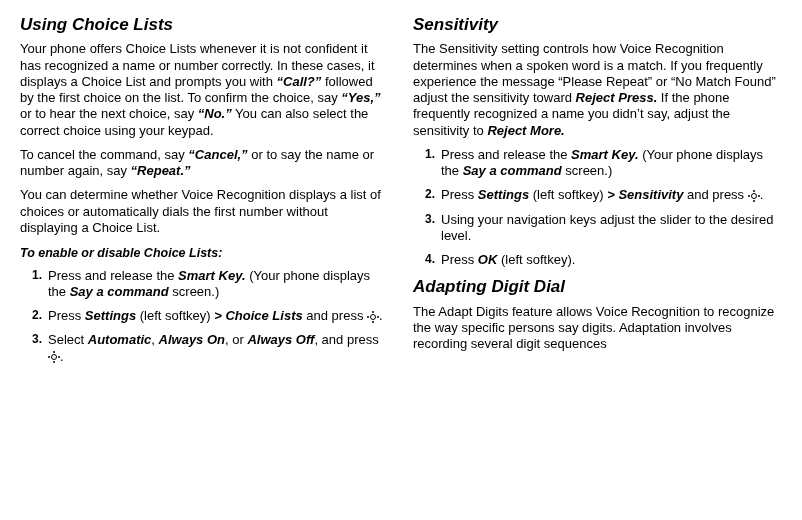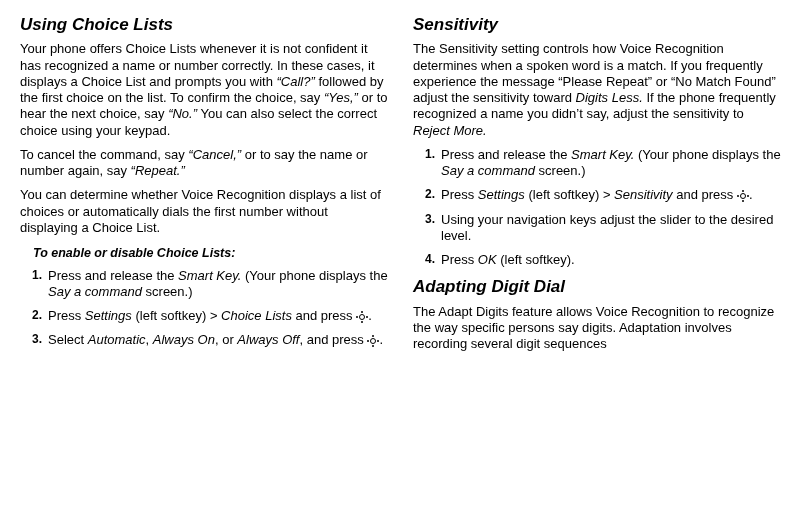--- a/index.html
+++ b/index.html
@@ -35,26 +35,26 @@
     font-style: italic;
     font-weight: bold;
     font-size: 17px;
     margin: 0 0 6px 0;
   }
   h3.action {
     font-family: Arial, Helvetica, sans-serif;
     font-style: italic;
     font-weight: bold;
     font-size: 12.5px;
-    margin: 10px 0 6px 13px;
+    margin: 10px 0 6px 0;
   }
   p {
     margin: 0 0 8px 0;
   }
-  .bi { font-weight: normal; font-style: italic; }
+  .bi { font-weight: bold; font-style: italic; }
   ol {
     list-style: none;
     padding: 0 0 0 14px;
     margin: 0;
   }
   ol li {
     position: relative;
     padding-left: 14px;
     margin: 0 0 8px 0;
   }
@@ -131,21 +131,21 @@
           <span class="num">3.</span>
           <span>Select </span><span class="bi">Automatic</span><span>, </span><span class="bi">Always On</span><span>, or </span><span class="bi">Always Off</span><span>, and press </span><span class="navicon"><span class="ring"></span><span class="dot d-top"></span><span class="dot d-bot"></span><span class="dot d-left"></span><span class="dot d-right"></span></span><span>.</span>
         </li>
       </ol>
     </div>
 
     <div class="col">
       <h2>Sensitivity</h2>
 
       <p>
-        <span>The Sensitivity setting controls how Voice Recognition determines when a spoken word is a match. If you frequently experience the message “Please Repeat” or “No Match Found” adjust the sensitivity toward </span><span class="bi">Digits Less.</span><span> If the phone frequently recognized a name you didn’t say, adjust the sensitivity to </span><span class="bi">Reject More.</span>
+        <span>The Sensitivity setting controls how Voice Recognition determines when a spoken word is a match. If you frequently experience the message “Please Repeat” or “No Match Found” adjust the sensitivity toward </span><span class="bi">Reject Press.</span><span> If the phone frequently recognized a name you didn’t say, adjust the sensitivity to </span><span class="bi">Reject More.</span>
       </p>
 
       <ol>
         <li>
           <span class="num">1.</span>
           <span>Press and release the </span><span class="bi">Smart Key.</span><span> (Your phone displays the </span><span class="bi">Say a command</span><span> screen.)</span>
         </li>
         <li>
           <span class="num">2.</span>
           <span>Press </span><span class="bi">Settings</span><span> (left softkey) </span><span class="bi">&gt;</span> <span class="bi">Sensitivity</span><span> and press </span><span class="navicon"><span class="ring"></span><span class="dot d-top"></span><span class="dot d-bot"></span><span class="dot d-left"></span><span class="dot d-right"></span></span><span>.</span>

